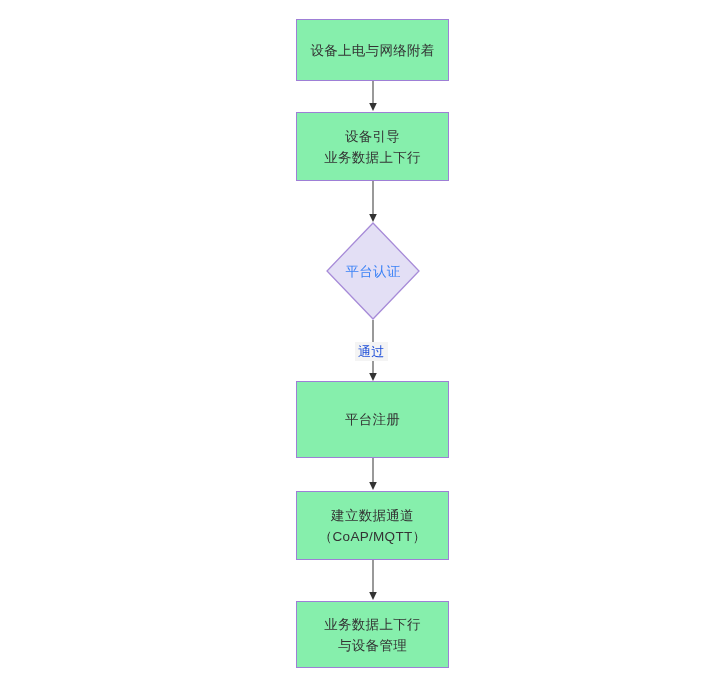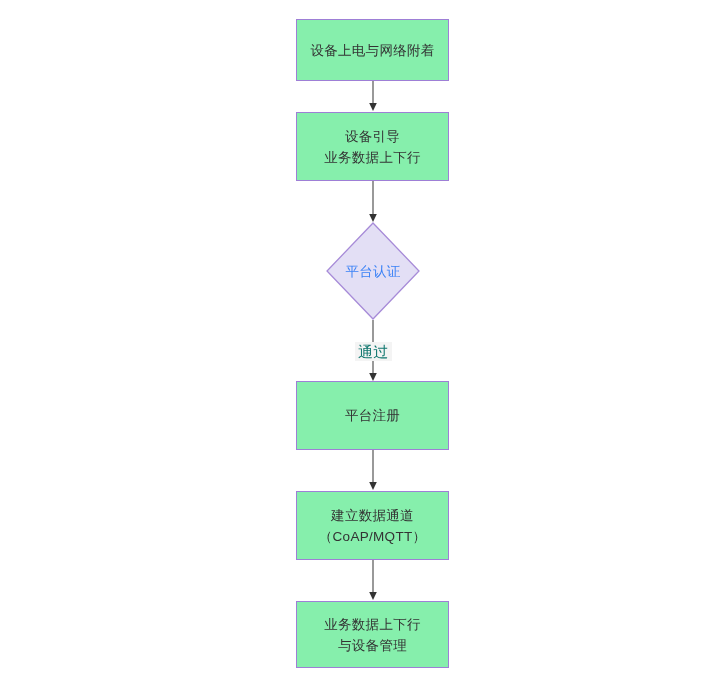--- a/index.html
+++ b/index.html
@@ -61,22 +61,22 @@
     letter-spacing: 0.3px;
     white-space: nowrap;
   }
   .edge {
     position: absolute;
     overflow: visible;
   }
   .edge-label {
     position: absolute;
     background: #f4f4f4;
-    color: #0f766e;
-    font-size: 15px;
+    color: #1d4ed8;
+    font-size: 13px;
     line-height: 17px;
     padding: 1px 3px;
     white-space: nowrap;
     letter-spacing: 0.3px;
   }
 </style>
 </head>
 <body>
 
 <div id="canvas">
@@ -116,21 +116,21 @@
     <span class="node-line">业务数据上下行</span>
   </div>
 
   <div class="decision" style="left:326px; top:222px; width:94px; height:98px;">
     <svg width="94" height="98" viewBox="0 0 94 98">
       <polygon points="47,1 93,49 47,97 1,49" fill="#e3dff5" stroke="#a78bd8" stroke-width="1.3"></polygon>
     </svg>
     <span class="dec-label">平台认证</span>
   </div>
 
-  <div class="node process" style="left:296px; top:381px; width:153px; height:69px;">
+  <div class="node process" style="left:296px; top:381px; width:153px; height:77px;">
     <span class="node-line">平台注册</span>
   </div>
 
   <div class="node process" style="left:296px; top:491px; width:153px; height:69px;">
     <span class="node-line">建立数据通道</span>
     <span class="node-line">（CoAP/MQTT）</span>
   </div>
 
   <div class="node process" style="left:296px; top:601px; width:153px; height:67px;">
     <span class="node-line">业务数据上下行</span>

